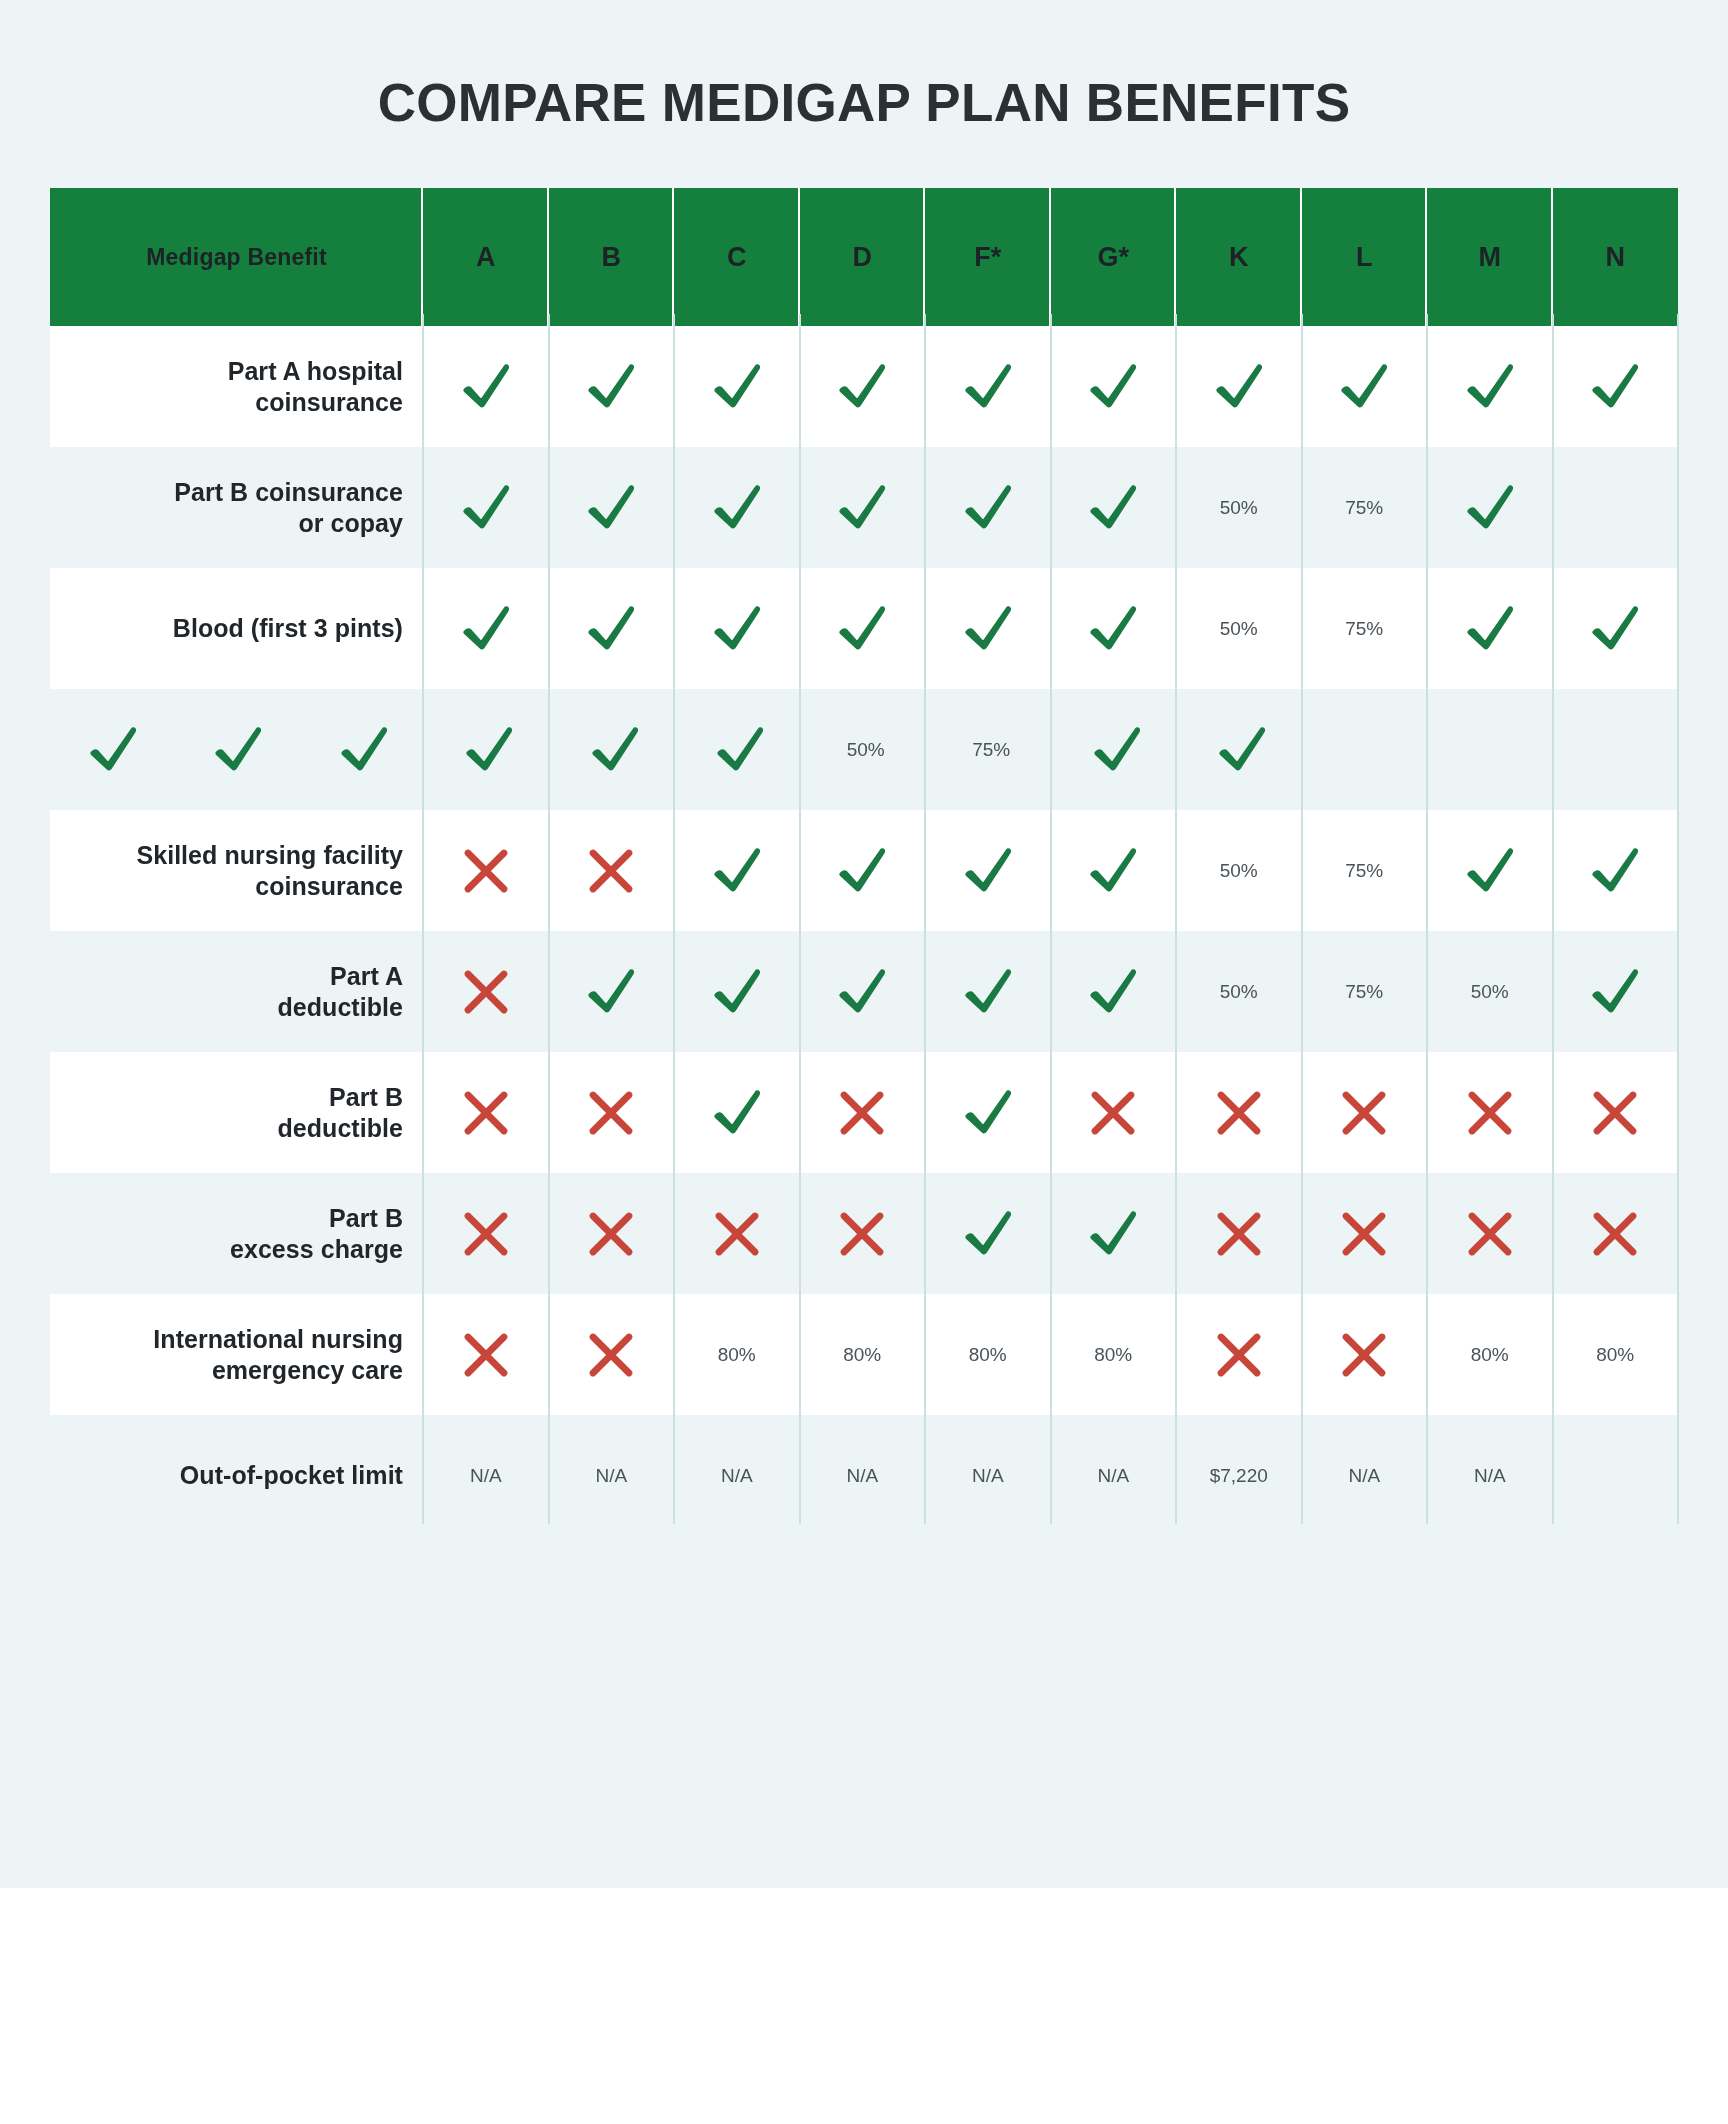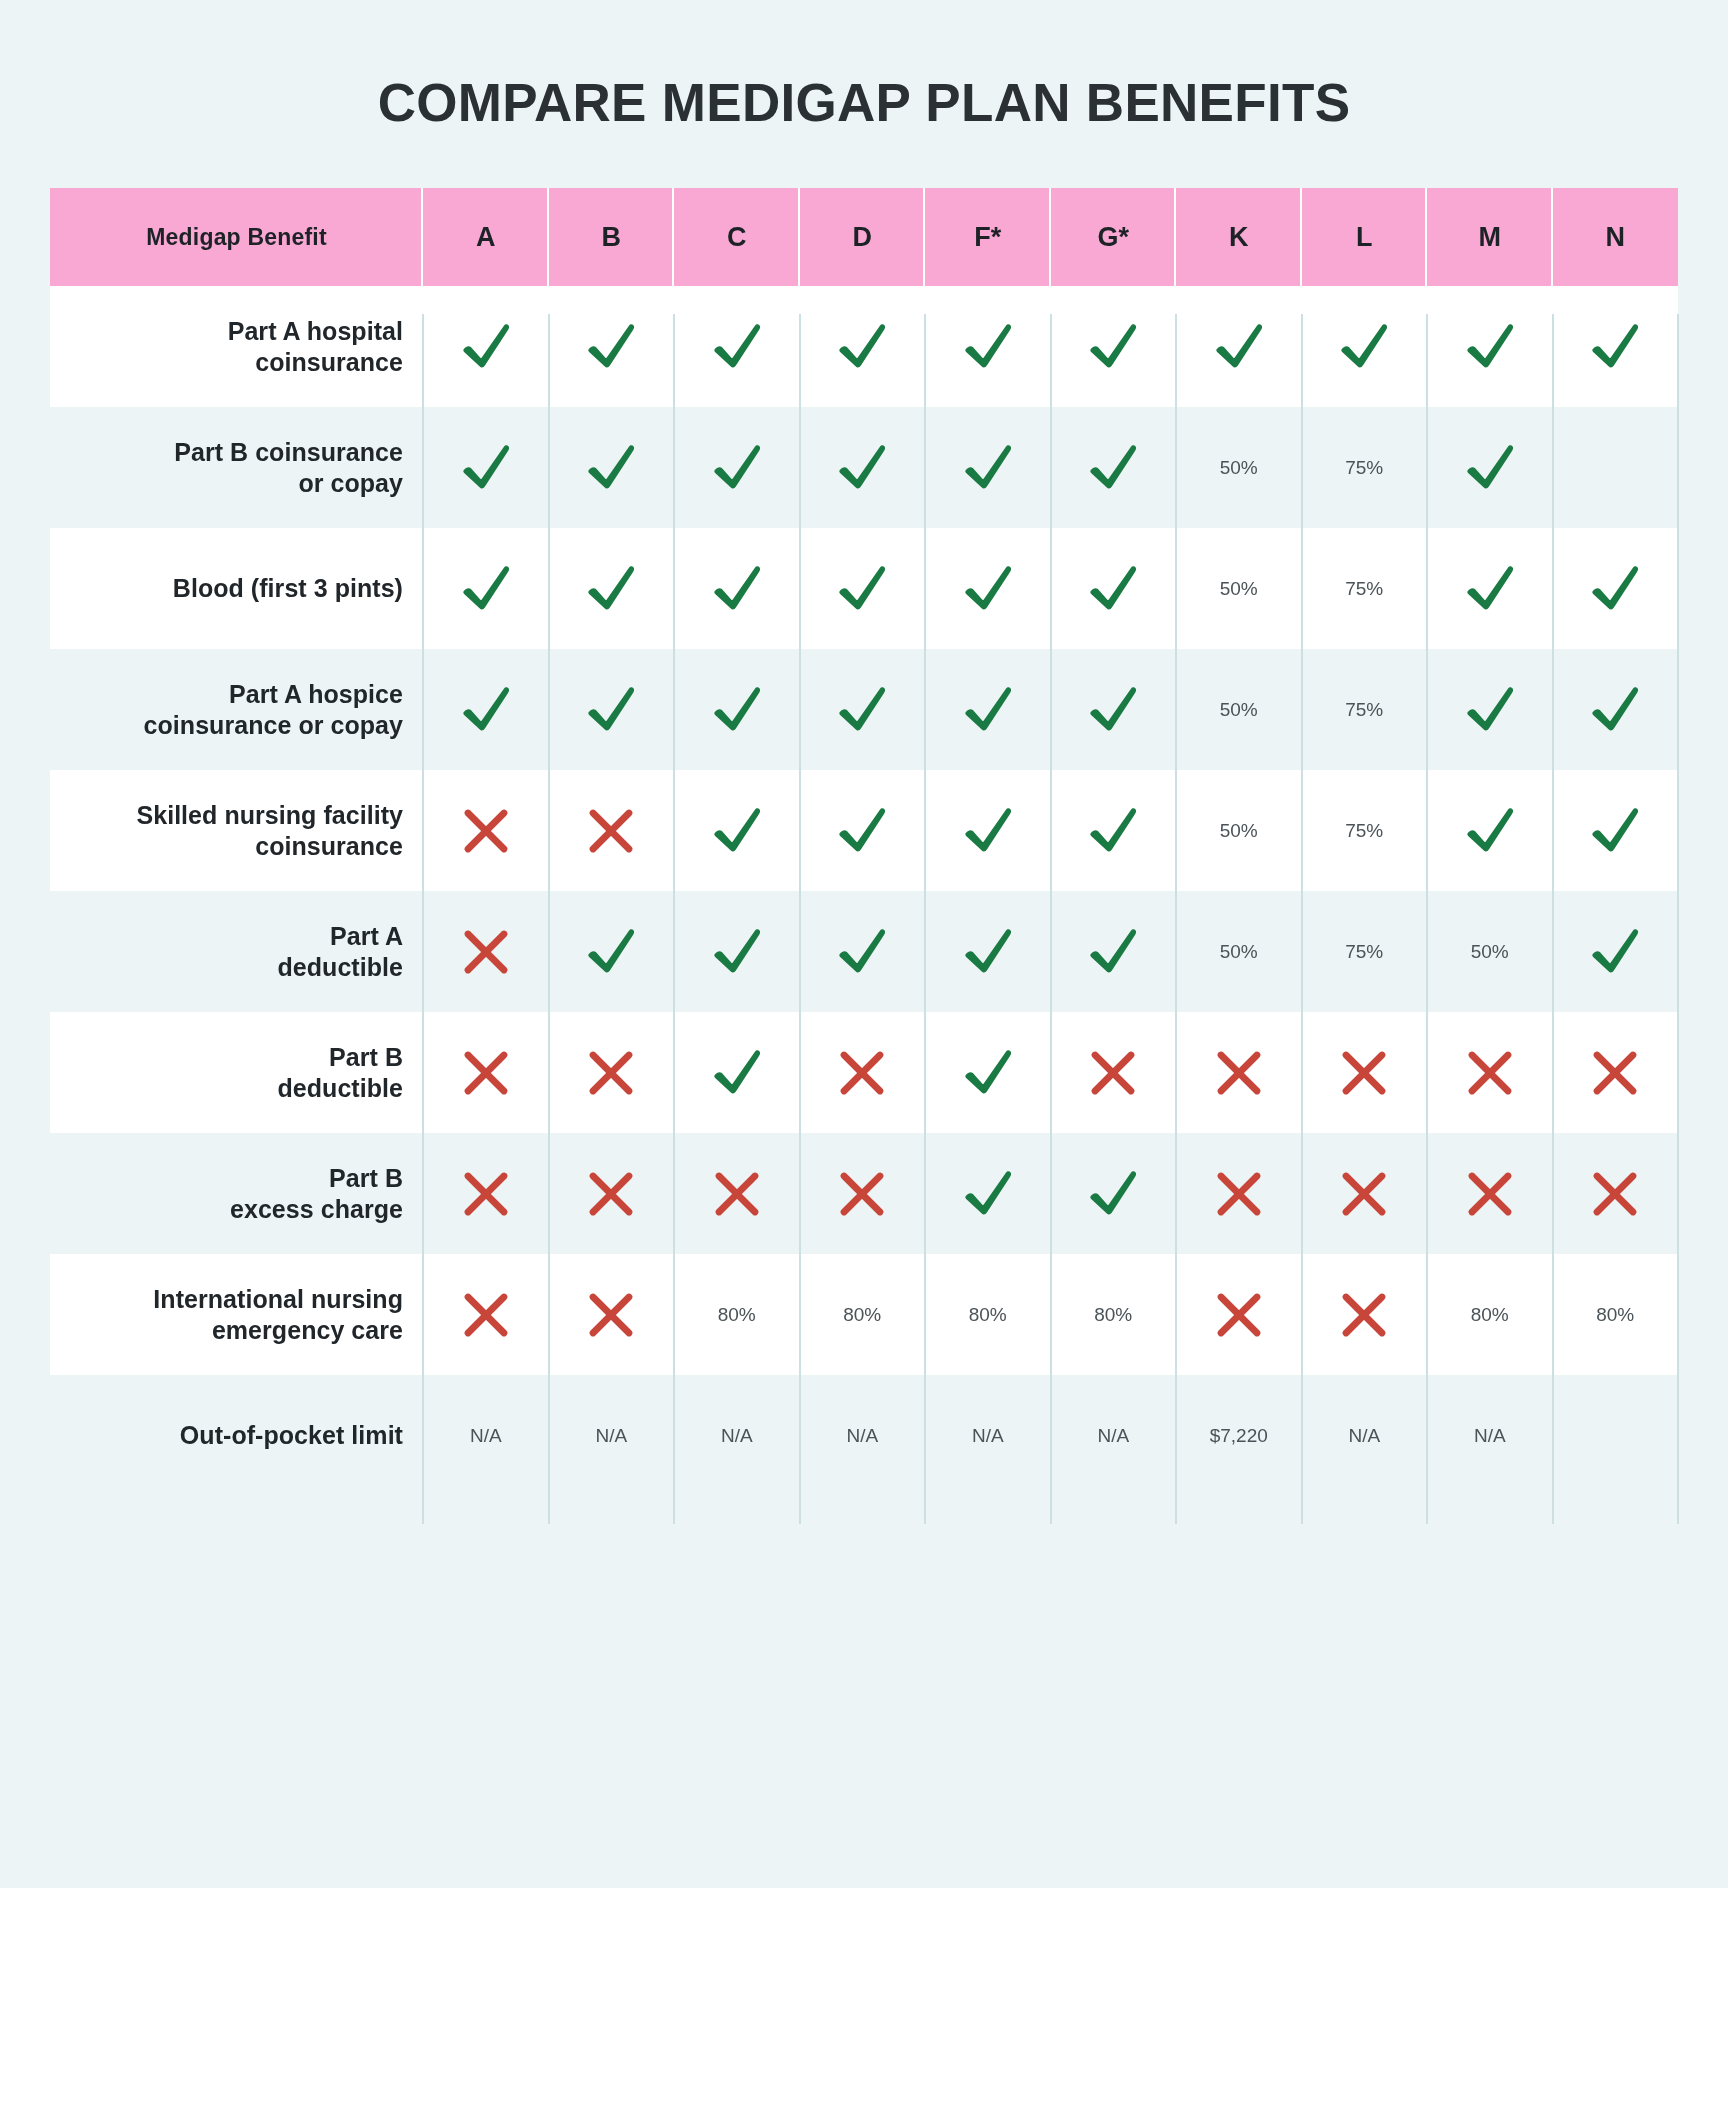--- a/index.html
+++ b/index.html
@@ -33,21 +33,21 @@
 
   
   #table {
     position: absolute;
     left: 50px; top: 188px;
     width: 1628px;
   }
   .row { position: relative; display: flex; width: 1628px; }
 
   
-  #thead { height: 98px; background: #f9a8d4; }
+  #thead { height: 138px; background: #15803d; }
   #thead .cell {
     display: flex; align-items: center; justify-content: center;
     color: #1d2226; font-weight: 700;
     box-shadow: inset -2px 0 0 #ffffff;
   }
   #thead .cell:last-child { box-shadow: none; }
   #thead .benefit-head {
     justify-content: center;
     font-size: 23px; letter-spacing: 0.2px;
   }
@@ -282,26 +282,20 @@
             </svg>
           </div>
           <div class="cell plan w-plan">
             <svg class="check ico" viewBox="0 0 100 100">
               <path d="M10 54 C14 49 19 47 23 50 L40 69 C41 70 42 70 43 68 L82 12 C85 8 90 9 91 13 C91.7 15.6 90.6 17.6 89 20 L48 83 C45.4 87 41.5 87.6 38.5 84.3 L11.5 59.5 C9.6 57.7 9 56 10 54 Z" fill="#1a7a43"></path>
             </svg>
           </div>
         </div>
         <div class="row brow">
           <div class="rowbg tint"></div>
-          <div class="cell benefit w-benefit">
-            <div>
-              <div>Part A hospice</div>
-              <div>coinsurance or copay</div>
-            </div>
-          </div>
           <div class="cell plan w-plan">
             <svg class="check ico" viewBox="0 0 100 100">
               <path d="M10 54 C14 49 19 47 23 50 L40 69 C41 70 42 70 43 68 L82 12 C85 8 90 9 91 13 C91.7 15.6 90.6 17.6 89 20 L48 83 C45.4 87 41.5 87.6 38.5 84.3 L11.5 59.5 C9.6 57.7 9 56 10 54 Z" fill="#1a7a43"></path>
             </svg>
           </div>
           <div class="cell plan w-plan">
             <svg class="check ico" viewBox="0 0 100 100">
               <path d="M10 54 C14 49 19 47 23 50 L40 69 C41 70 42 70 43 68 L82 12 C85 8 90 9 91 13 C91.7 15.6 90.6 17.6 89 20 L48 83 C45.4 87 41.5 87.6 38.5 84.3 L11.5 59.5 C9.6 57.7 9 56 10 54 Z" fill="#1a7a43"></path>
             </svg>
           </div>

